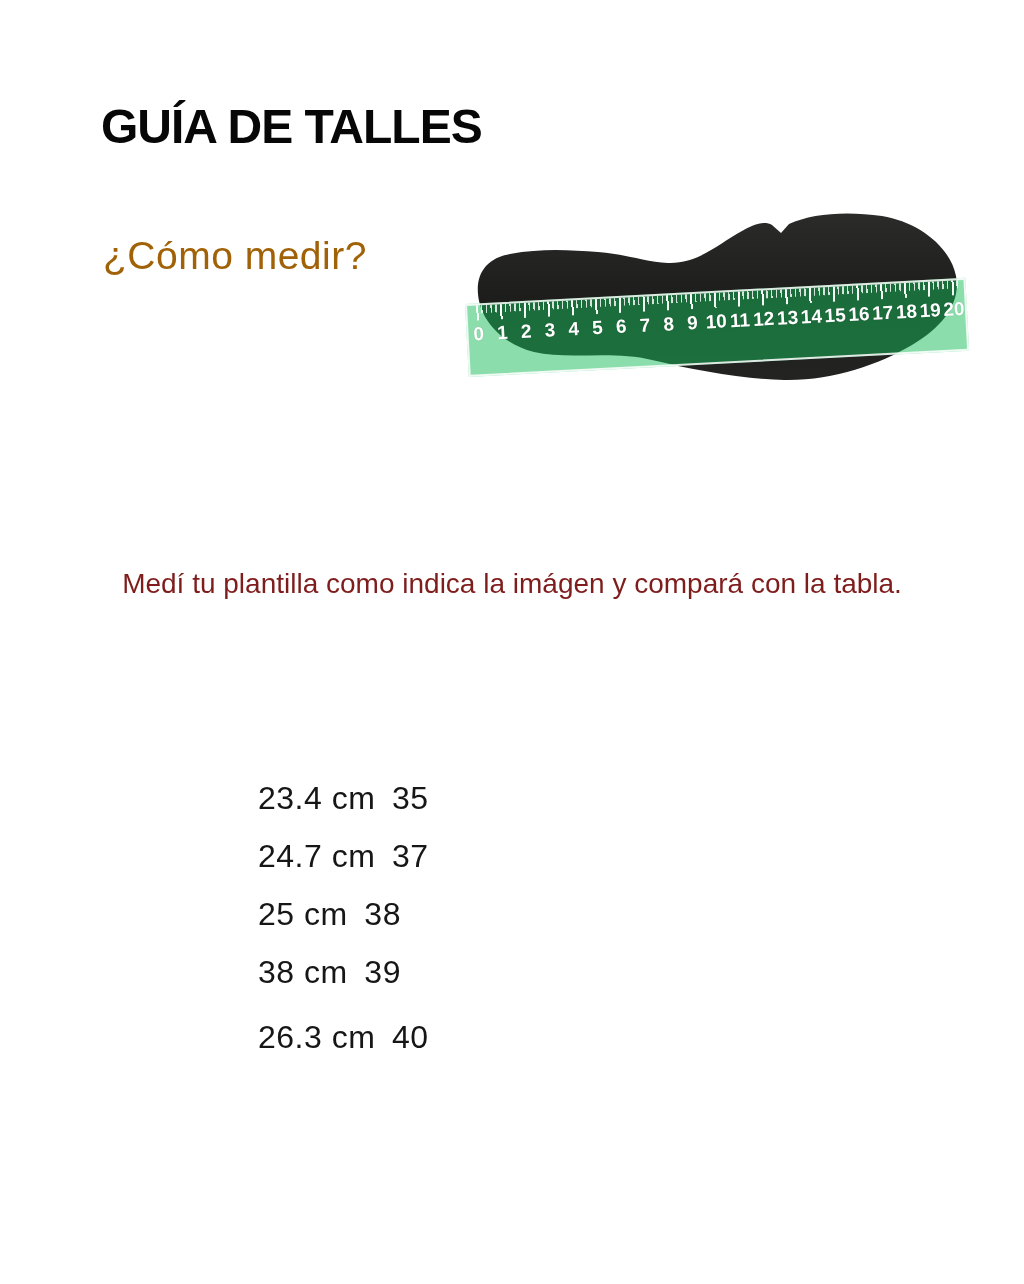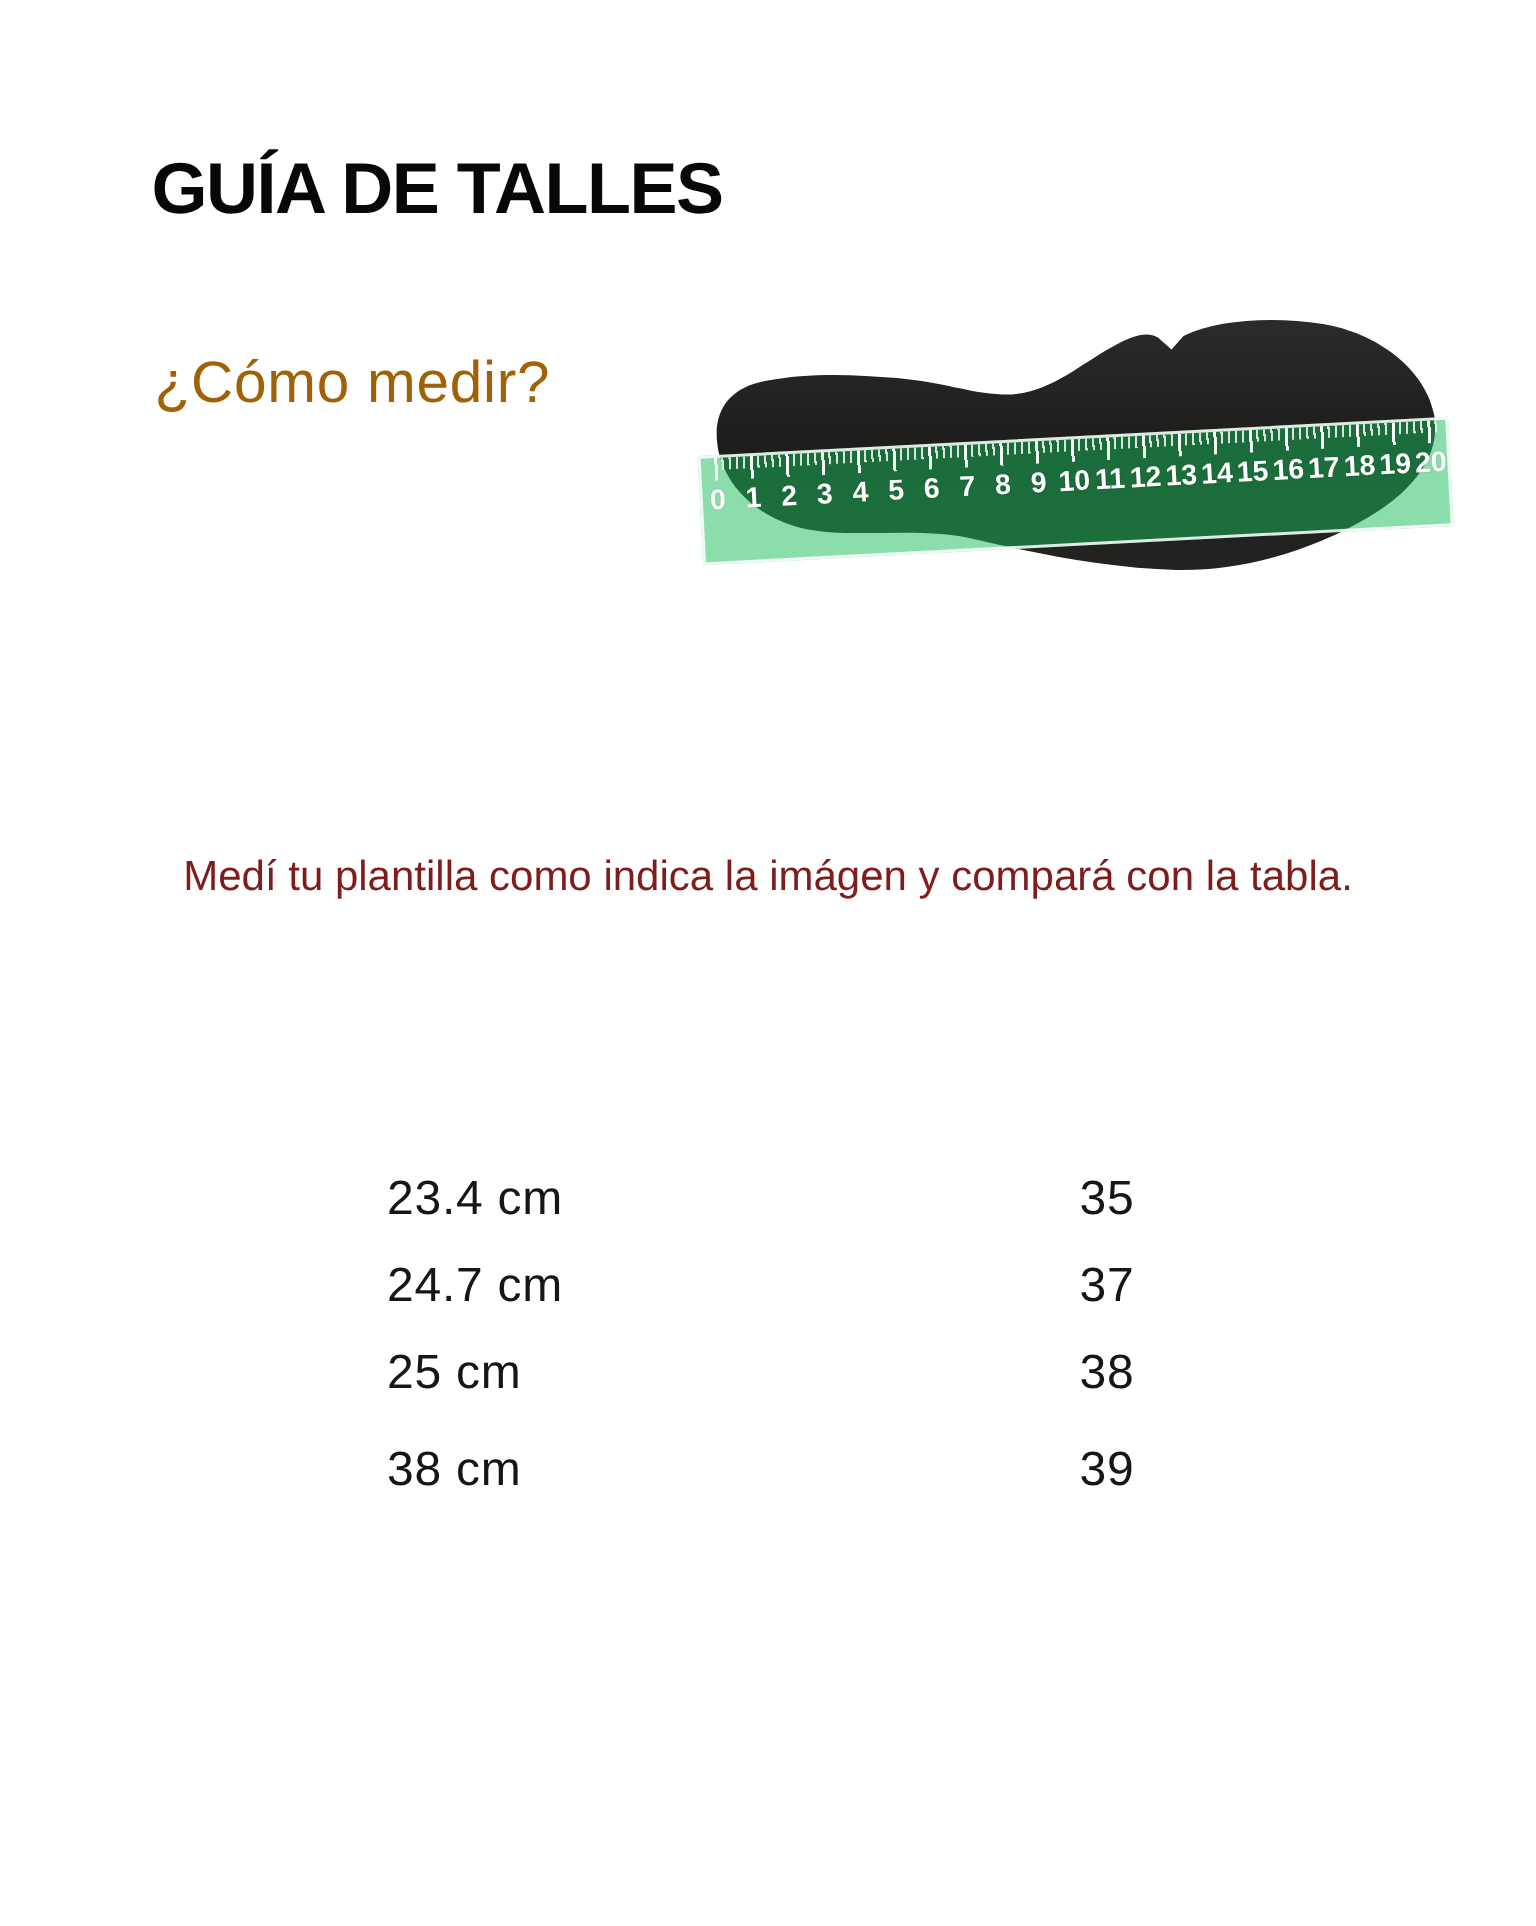--- a/index.html
+++ b/index.html
@@ -61,21 +61,21 @@
     border-radius:20px;
     display:flex; align-items:center; justify-content:space-between;
     padding:0 24px 0 7px; box-sizing:border-box;
     font-size:28px; color:#121212; white-space:nowrap;
   }
   .table-header .bold { font-weight:700; }
   .table-header .ar { font-size:29px; letter-spacing:1px; }
 
   .size-table { position:absolute; left:233px; top:769px; width:540px; }
   .size-row {
-    height:58px; display:flex; align-items:center; justify-content:space-between;
+    height:58px; display:flex; align-items:center; 
     padding-left:25px; box-sizing:border-box;
     font-size:32px; letter-spacing:0.5px; color:#161616; white-space:nowrap;
   }
   .size-row:last-child { margin-top:7px; }
   .size-row .ar-col { width:70px; text-align:center; }
 </style>
 </head>
 <body>
 
 <div class="page">
@@ -155,15 +155,19 @@
         <span class="ar-col">37</span>
       </div>
       <div class="size-row">
         <span>25 cm</span>
         <span class="ar-col">38</span>
       </div>
       <div class="size-row">
         <span>38 cm</span>
         <span class="ar-col">39</span>
       </div>
+      <div class="size-row">
+        <span>26.3 cm</span>
+        <span class="ar-col">40</span>
+      </div>
     </div>
 
 </div>
 
 </body></html>

